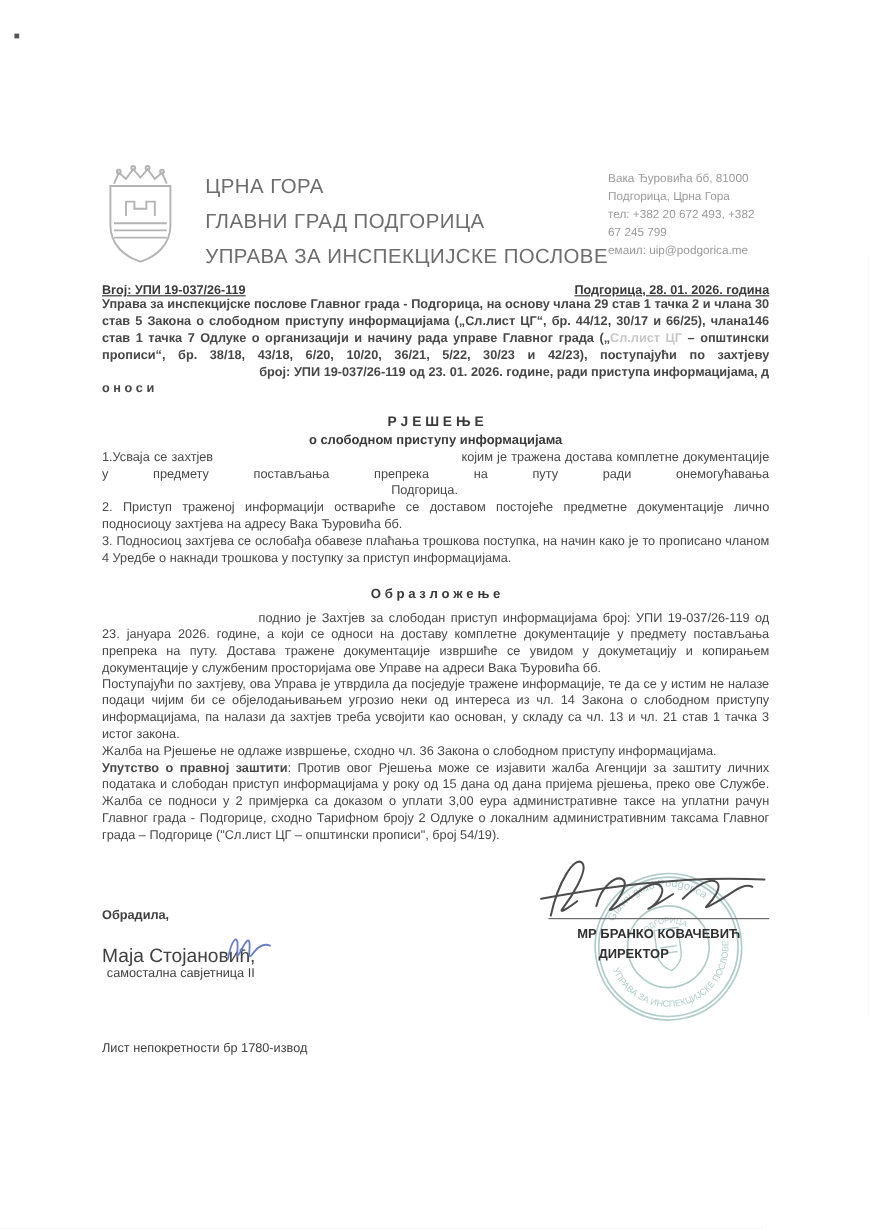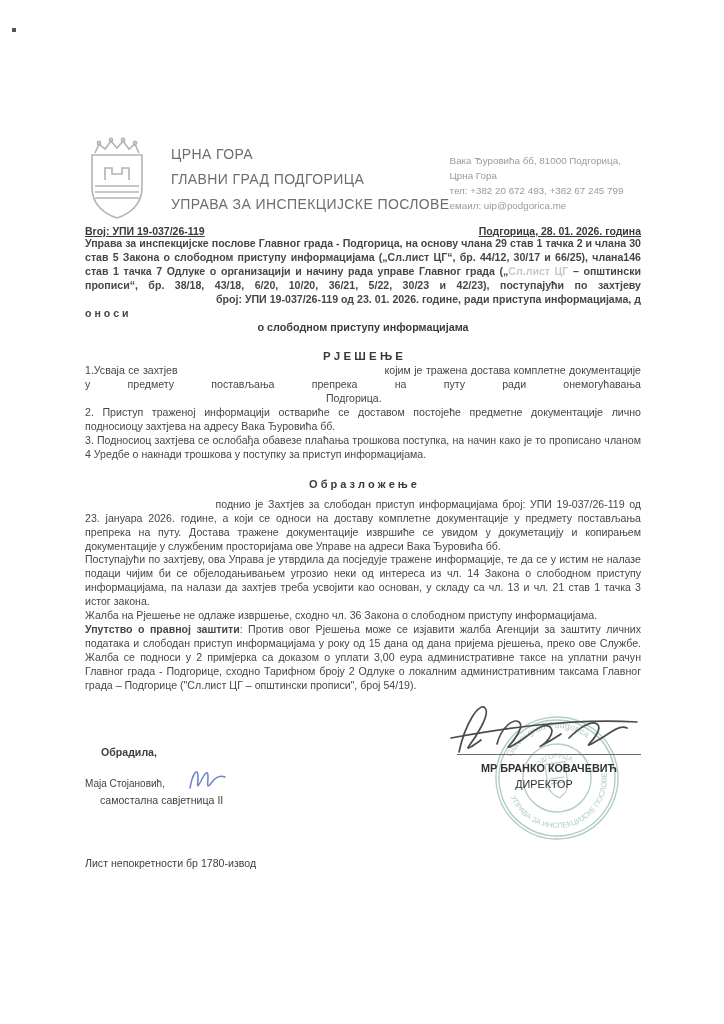--- a/index.html
+++ b/index.html
@@ -11,43 +11,43 @@
     font-family:"Liberation Sans","DejaVu Sans",sans-serif;
     color:#3f3f3f;
     overflow:hidden;
   }
   .content{position:absolute;left:85px;top:136px;width:556px;}
   .artifact-dot{position:absolute;left:12px;top:28px;width:4px;height:4px;background:#555;}
   
   .hdr{display:flex;align-items:flex-start;}
   .hdr-left{display:flex;align-items:flex-start;gap:22px;flex:1;}
   .org{padding-top:10px;}
-  .org div{font-size:14px;color:#6d6d6d;letter-spacing:.4px;margin-bottom:9px;white-space:nowrap;}
-  .contact{width:215px;font-size:9.8px;color:#9a9a9a;line-height:15px;padding-top:6px;margin-top:11px;}
+  .org div{font-size:17px;color:#6d6d6d;letter-spacing:.4px;margin-bottom:9px;white-space:nowrap;}
+  .contact{width:215px;font-size:9.8px;color:#9a9a9a;line-height:15px;padding-top:6px;}
   .broj-row{display:flex;justify-content:space-between;margin-top:3px;}
   .broj-row .b{font-weight:bold;font-size:10.5px;color:#3a3a3a;text-decoration:underline;}
   
   p.doc{font-size:10.6px;line-height:13.9px;text-align:justify;margin:0;color:#474747;}.mt10{margin-top:10px;font-weight:bold;}.mt14{margin-top:14px;}
   .gap{display:inline-block;height:1px;vertical-align:baseline;}
   .faded{opacity:.3;}
   .center{text-align:center;}
   .title{font-weight:bold;font-size:11.5px;color:#3a3a3a;margin-top:14px;line-height:15px;}
   .subtitle{font-weight:bold;font-size:10.8px;color:#3a3a3a;line-height:15px;}
   .sect-head{font-weight:bold;font-size:11px;color:#3a3a3a;margin-top:16px;margin-bottom:8px;}
   .lead{font-weight:bold;}
   
   .sig-area{position:relative;height:162px;margin-top:0;}
-  .sig-left-label{position:absolute;left:16px;top:54px;font-weight:bold;font-size:10.6px;}
-  .sig-left-name{position:absolute;left:0;top:86px;font-size:10px;}
-  .sig-left-title{position:absolute;left:15px;top:102px;font-size:10.6px;}
+  .sig-left-label{position:absolute;left:0;top:54px;font-weight:bold;font-size:10.6px;}
+  .sig-left-name{position:absolute;left:0;top:86px;font-size:16px;}
+  .sig-left-title{position:absolute;left:4px;top:102px;font-size:10.6px;}
   .initials{position:absolute;left:102px;top:72px;}
   .sig-line{position:absolute;left:372px;top:62px;width:184px;border-bottom:1px solid #6a6a6a;}
   .sig-scrawl{position:absolute;left:360px;top:2px;}
   .sig-name{position:absolute;left:358px;top:70px;width:212px;text-align:center;font-weight:bold;font-size:10.8px;color:#303030;}
-  .sig-title{position:absolute;left:353px;top:86px;width:212px;text-align:center;font-weight:normal;font-size:10.8px;color:#303030;}
+  .sig-title{position:absolute;left:337px;top:86px;width:212px;text-align:center;font-weight:bold;font-size:10.8px;color:#303030;}
   .stamp{position:absolute;left:402px;top:16px;opacity:.55;transform:rotate(-8deg);}
   .prilog-label{font-weight:bold;font-size:10.6px;margin-top:8px;}
   .prilog-value{font-size:10.6px;margin-top:3px;}
 </style>
 </head>
 <body>
 
 <div class="page">
   <div class="artifact-dot"></div>
 
@@ -87,22 +87,22 @@
       <span class="b">Broj: УПИ 19-037/26-119</span>
       <span class="b">Подгорица, 28. 01. 2026. година</span>
     </div>
 
     <p class="doc mt10">
       <span>Управа за инспекцијске послове Главног града - Подгорица, на основу члана 29 став 1 тачка 2 и члана 30 став 5 Закона о слободном приступу информацијама („Сл.лист ЦГ“, бр. 44/12, 30/17 и 66/25), члана146 став 1 тачка 7 Одлуке о организацији и начину рада управе Главног града („</span><span class="faded">Сл.лист ЦГ</span><span> – општински прописи“, бр. 38/18, 43/18, 6/20, 10/20, 36/21, 5/22, 30/23 и 42/23),  поступајући по захтјеву</span>
       <span class="gap" style="width:128px"></span>
       <span>број: УПИ 19-037/26-119 од  23. 01. 2026. године, ради приступа информацијама, д о н о с и</span>
     </p>
 
+    <div class="center title">Р Ј Е Ш Е Њ Е</div>
     <div class="center subtitle">о слободном приступу информацијама</div>
-    <div class="center title">Р Ј Е Ш Е Њ Е</div>
 
     <p class="doc mt14">
       <span>1.Усваја се захтјев</span>
       <span class="gap" style="width:200px"></span>
       <span>којим је тражена достава комплетне документације у предмету постављања препрека на путу ради онемогућавања</span>
       <span class="gap" style="width:238px"></span>
       <span>Подгорица.</span>
     </p>
     <p class="doc">2. Приступ траженој информацији оствариће се доставом постојеће предметне  документације лично подносиоцу захтјева на адресу Вака Ђуровића бб.</p>
     <p class="doc">3. Подносиоц захтјева се ослобађа обавезе плаћања трошкова поступка, на начин  како је то прописано чланом 4 Уредбе о накнади трошкова у поступку за приступ информацијама.</p>

